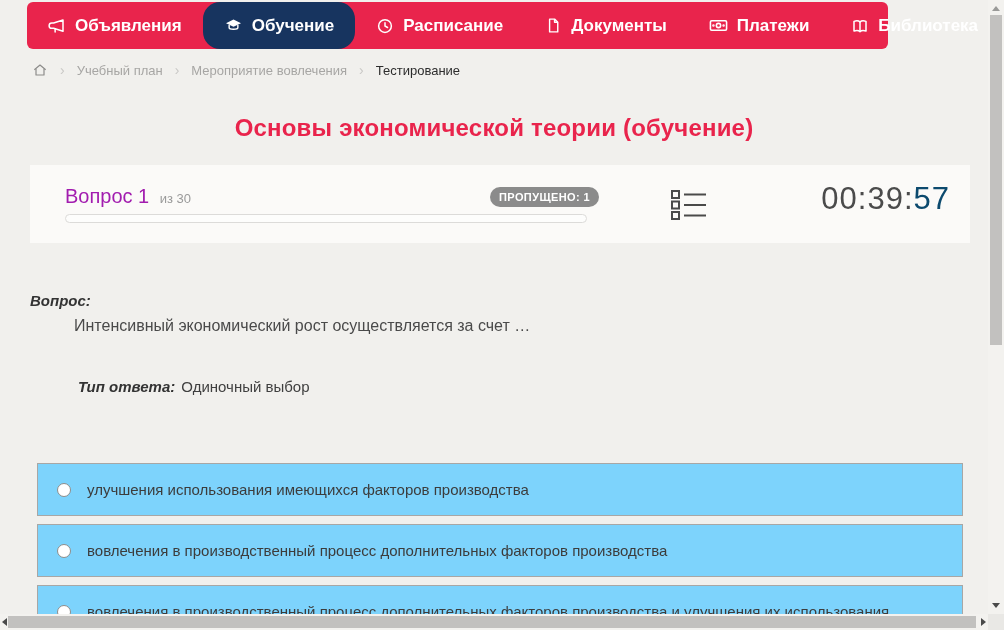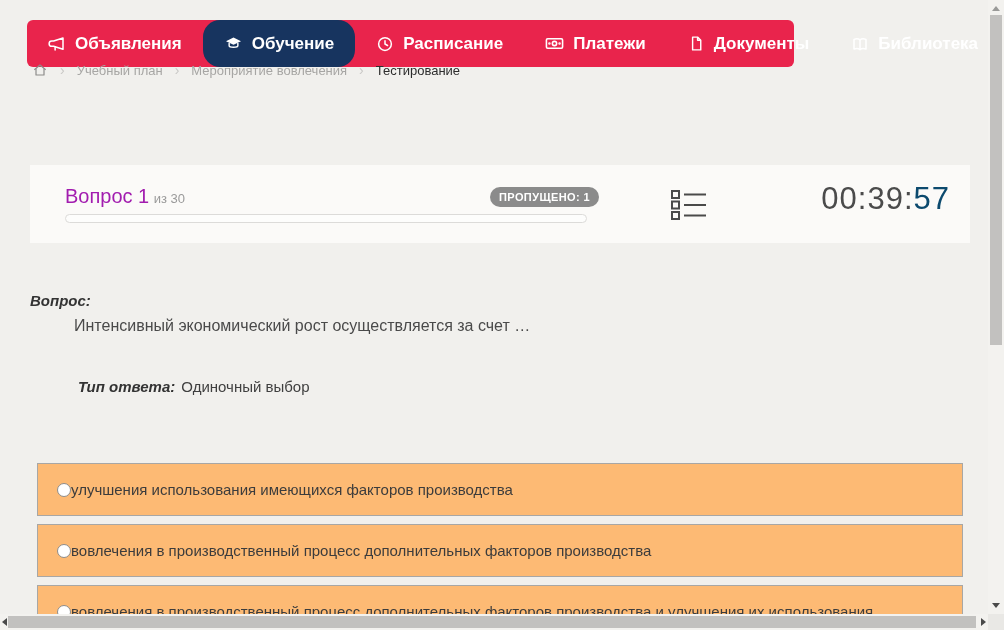--- a/index.html
+++ b/index.html
@@ -2,21 +2,21 @@
 <html lang="ru"><head>
 <meta charset="utf-8">
 <style>
   * { margin:0; padding:0; box-sizing:border-box; }
   html,body { width:1004px; height:630px; overflow:hidden; }
   body { font-family:"Liberation Sans", sans-serif; background:#f1f0ed; position:relative; }
   .page { position:absolute; inset:0; overflow:hidden; }
 
   
   .navbar {
-    position:absolute; left:27px; top:20px; width:767px; height:47px;
+    position:absolute; left:27px; top:2px; width:861px; height:47px;
     background:#e9244c; border-radius:6px;
     display:flex; align-items:stretch; color:#fff;
   }
   .nav-item {
     display:flex; align-items:center; gap:9px; padding:0 21px;
     font-size:17px; font-weight:bold; white-space:nowrap; cursor:pointer;
   }
   .nav-item.active { background:#17345f; border-radius:17px; }
   .nav-item svg { display:block; }
 
@@ -36,21 +36,21 @@
     font-size:24px; font-weight:bold; color:#e9244c; letter-spacing:.2px;
   }
 
   
   .quiz-panel {
     position:absolute; left:30px; top:165px; width:940px; height:78px;
     background:#fbfaf8;
   }
   .q-number { position:absolute; left:35px; top:20px; white-space:nowrap; }
   .q-number .big { font-size:20px; color:#a21caf; }
-  .q-number .small { font-size:13px; color:#9a9a9a; }
+  .q-number .small { font-size:13px; color:#9a9a9a; margin-left:6px; }
   .progress-track {
     position:absolute; left:35px; top:49px; width:522px; height:9px;
     border:1px solid #dcdbd9; border-radius:6px; background:#fdfdfc;
   }
   .progress-fill { height:100%; width:0%; background:#e9244c; border-radius:6px; }
   .skipped-badge {
     position:absolute; left:460px; top:22px;
     background:#8b8b8b; color:#fff; font-size:11px; font-weight:bold;
     letter-spacing:.4px; padding:4px 9px; border-radius:10px; white-space:nowrap;
   }
@@ -67,22 +67,22 @@
   
   .q-heading { position:absolute; left:30px; top:292px;
     font-size:15px; font-weight:bold; font-style:italic; color:#333; }
   .q-text { position:absolute; left:30px; top:317px; font-size:16px; color:#4a4a4a;margin-left:44px; }
   .answer-type { position:absolute; left:30px; top:378px; font-size:15px; color:#3f3f3f;margin-left:48px; }
   .answer-type .lbl { font-weight:bold; font-style:italic; color:#333; margin-right:6px; }
 
   
   .options { position:absolute; left:37px; top:463px; width:926px; }
   .option {
-    height:53px; margin-bottom:8px; background:#fdba74; border:1px solid #a8a7a5;
-    display:flex; align-items:center; gap:0; padding:0 16px 0 19px;
+    height:53px; margin-bottom:8px; background:#7dd3fc; border:1px solid #a8a7a5;
+    display:flex; align-items:center; gap:16px; padding:0 16px 0 19px;
     cursor:pointer;
   }
   .radio {
     width:14px; height:14px; border:1px solid #8e8d8b; border-radius:50%;
     background:#fff; flex:0 0 auto;
   }
   .option-label { font-size:15px; color:#3c3c3c; }
 
   
   .v-scrollbar {
@@ -135,37 +135,37 @@
       <span>
         <svg width="18" height="18" viewBox="0 0 24 24" fill="none" stroke="#fff" stroke-width="2">
           <circle cx="12" cy="12" r="8.5"></circle>
           <path d="M12 7.5 V12 l3.4 2" stroke-linecap="round"></path>
         </svg>
       </span>
       <span>Расписание</span>
     </div>
     <div class="nav-item">
       <span>
+        <svg width="17" height="17" viewBox="0 0 24 24" fill="none" stroke="#fff" stroke-width="2" stroke-linejoin="round">
+          <path d="M6.5 3 H13.5 L18 7.5 V21 H6.5 Z"></path>
+          <path d="M13.5 3 V7.5 H18"></path>
+        </svg>
+      </span>
+      <span>Документы</span>
+    </div>
+    <div class="nav-item">
+      <span>
         <svg width="19" height="19" viewBox="0 0 24 24" fill="none" stroke="#fff" stroke-width="2">
           <rect x="1.8" y="6" width="20.4" height="12" rx="1.6"></rect>
           <circle cx="12" cy="12" r="2.7"></circle>
           <circle cx="5.6" cy="12" r="0.6" fill="#fff"></circle>
           <circle cx="18.4" cy="12" r="0.6" fill="#fff"></circle>
         </svg>
       </span>
       <span>Платежи</span>
-    </div>
-    <div class="nav-item">
-      <span>
-        <svg width="17" height="17" viewBox="0 0 24 24" fill="none" stroke="#fff" stroke-width="2" stroke-linejoin="round">
-          <path d="M6.5 3 H13.5 L18 7.5 V21 H6.5 Z"></path>
-          <path d="M13.5 3 V7.5 H18"></path>
-        </svg>
-      </span>
-      <span>Документы</span>
     </div>
     <div class="nav-item">
       <span>
         <svg width="18" height="18" viewBox="0 0 24 24" fill="none" stroke="#fff" stroke-width="2" stroke-linejoin="round">
           <path d="M12 6.5 C10 4.8 7 4.8 4 5.8 V18.8 C7 17.8 10 17.8 12 19.5 C14 17.8 17 17.8 20 18.8 V5.8 C17 4.8 14 4.8 12 6.5 Z"></path>
           <path d="M12 6.5 V19.5"></path>
         </svg>
       </span>
       <span>Библиотека</span>
       <span style="margin-left:4px">
@@ -184,20 +184,21 @@
       </svg>
     </span>
     <span class="crumb-sep">›</span>
     <span class="crumb">Учебный план</span>
     <span class="crumb-sep">›</span>
     <span class="crumb">Мероприятие вовлечения</span>
     <span class="crumb-sep">›</span>
     <span class="crumb current">Тестирование</span>
   </div>
 
+  <h1 class="page-title">Основы экономической теории (обучение)</h1>
 
   <div class="quiz-panel">
     <div class="q-number">
       <span class="big">Вопрос 1</span>
       <span class="small">из 30</span>
     </div>
     <div class="progress-track">
       <div class="progress-fill" style="width: 0%;"></div>
     </div>
     <div class="skipped-badge">ПРОПУЩЕНО: 1</div>

